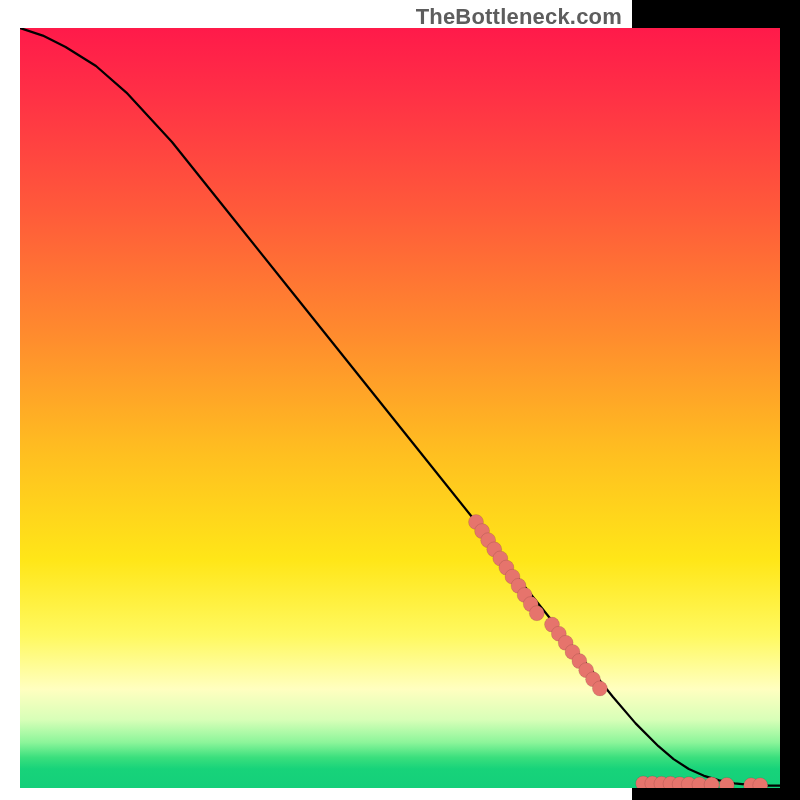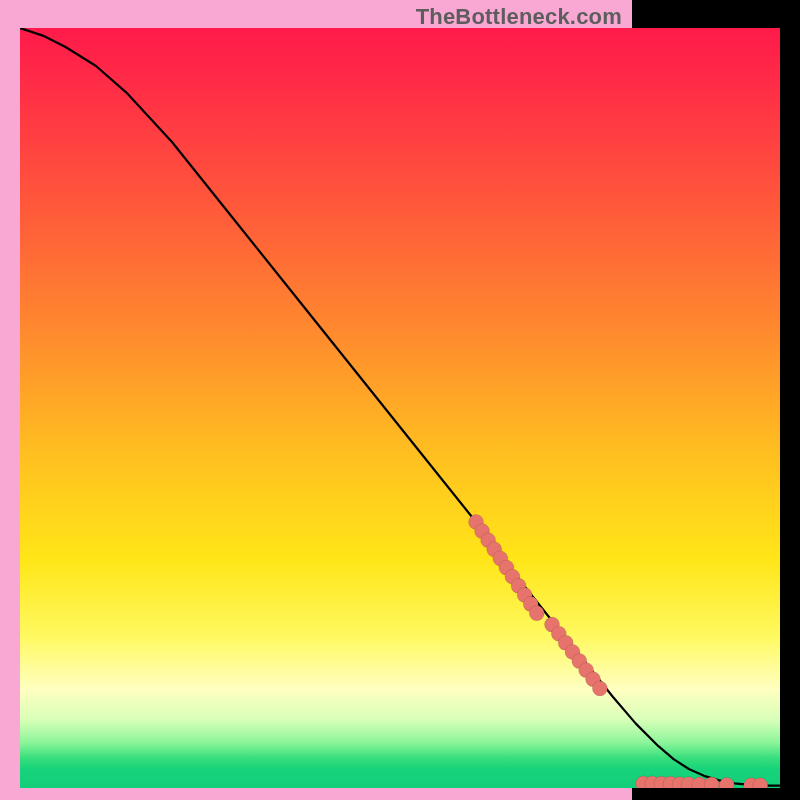--- a/index.html
+++ b/index.html
@@ -1,21 +1,21 @@
 <!DOCTYPE html>
 <html><head>
 <meta charset="utf-8">
 <style>
   * { margin: 0; padding: 0; box-sizing: border-box; }
   html, body { width: 800px; height: 800px; background: #000; overflow: hidden; }
   .frame {
     position: relative;
     width: 632px;
     height: 800px;
-    background: #f9a8d4;
+    background: #ffffff;
     padding-left: 31px;
   }
   .watermark {
     position: absolute;
     top: 4px;
     right: 10px;
     font-family: Arial, Helvetica, sans-serif;
     font-size: 22px;
     font-weight: 600;
     color: #5d5d5d;

